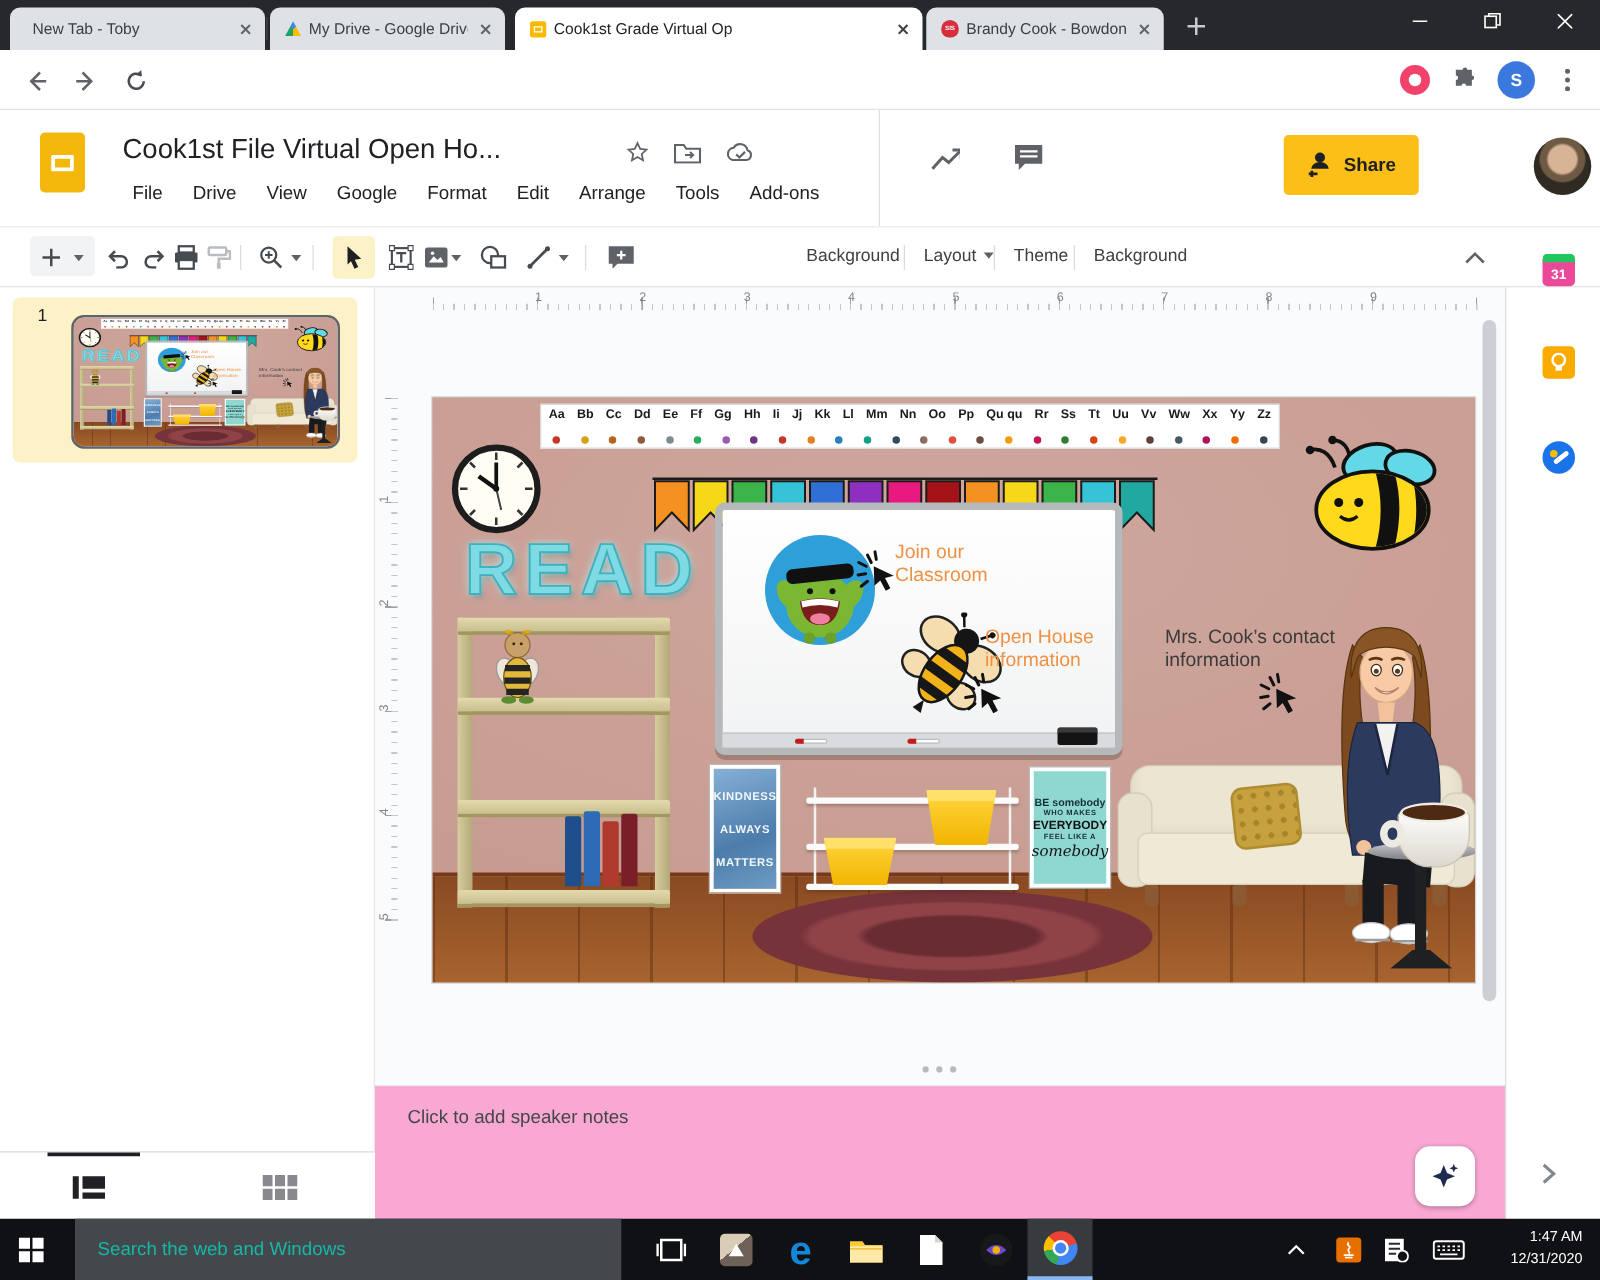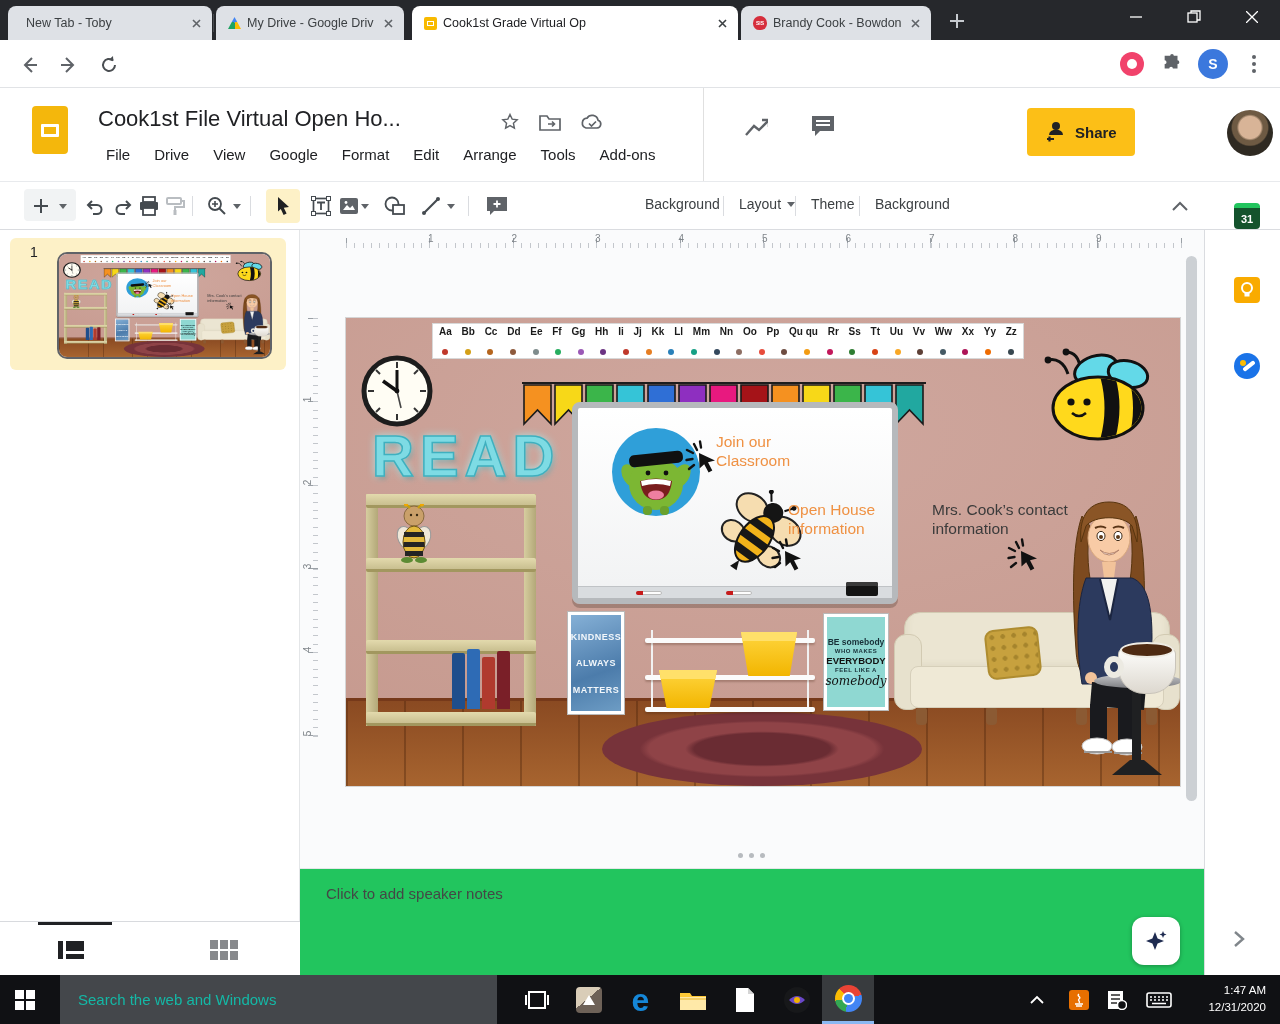--- a/index.html
+++ b/index.html
@@ -65,21 +65,21 @@
     background-image:repeating-linear-gradient(180deg,#c3c7cc 0 1px,transparent 1px 8.35px),repeating-linear-gradient(180deg,#9aa0a6 0 1px,transparent 1px 83.5px);
     background-size:5px 420px,10px 420px;background-repeat:no-repeat;background-position:right top}
   .vnums{left:0;top:88px;width:16px;display:flex;flex-direction:column}
   .vrn-cell{height:83.5px;width:16px;display:flex;align-items:flex-end;justify-content:center}
   .vrn-cell i{font-style:normal;font-size:10px;color:#80868b;transform:rotate(-90deg) translateX(-3px)}
   .scrollbar-v{left:886px;top:26px;width:11px;height:545px;background:#ccd0d4;border-radius:6px}
   .handledots{left:438px;top:623px;display:flex;gap:6px}
   .handledots i{width:5px;height:5px;border-radius:50%;background:#b7bbbf}
 
   
-  .notes{left:300px;top:868px;width:904px;height:122px;background:#22c55e;border-top:1px solid #e4e6e8}
+  .notes{left:300px;top:868px;width:904px;height:122px;background:#f9a8d4;border-top:1px solid #e4e6e8}
   .notestext{left:26px;top:16px;font-size:15px;color:#444746}
   .explorebtn{left:832px;top:48px;width:48px;height:48px;background:#fff;border-radius:12px;box-shadow:0 1px 4px rgba(0,0,0,.3);display:flex;align-items:center;justify-content:center}
   .sidepanel{left:1204px;top:230px;width:76px;height:745px;background:#fff;border-left:1px solid #dadce0}
   .sideicon{left:28px;width:28px;height:28px;display:flex;align-items:center;justify-content:center}
 
   
   .taskbar{left:0;top:975px;width:1280px;height:49px;background:#101114;display:block}
   .tb-ic{top:975px;width:49px;height:49px;display:flex;align-items:center;justify-content:center}
   .searchbox{left:60px;top:975px;width:437px;height:49px;background:#44474b;display:flex;align-items:center;padding-left:18px}
   .searchbox span{font-size:15px;color:#14b8a6}
@@ -1233,21 +1233,21 @@
     <div class="ab explorebtn">
       <svg width="26" height="26" viewBox="0 0 26 26">
         <path d="M12 4 L14.6 10.4 L21 13 L14.6 15.6 L12 22 L9.4 15.6 L3 13 L9.4 10.4 Z" fill="#1e2b50"></path>
         <path d="M20 3 L21 5.5 L23.5 6.5 L21 7.5 L20 10 L19 7.5 L16.5 6.5 L19 5.5 Z" fill="#1e2b50"></path>
       </svg>
     </div>
   </div>
 
   <div class="ab sidepanel">
     <div class="ab sideicon" style="top:-28px">
-      <span style="width:26px;height:26px;background:#14532d;border-radius:4px;display:flex;align-items:center;justify-content:center;color:#fff;font-size:11px;font-weight:700;border-top:5px solid #22c55e">
+      <span style="width:26px;height:26px;background:#ec4899;border-radius:4px;display:flex;align-items:center;justify-content:center;color:#fff;font-size:11px;font-weight:700;border-top:7px solid #22c55e">
         <span>31</span>
       </span>
     </div>
     <div class="ab sideicon" style="top:46px">
       <span style="width:26px;height:26px;background:#f9ab00;border-radius:4px;display:flex;align-items:center;justify-content:center">
         <svg width="14" height="16">
             <circle cx="7" cy="6" r="5" fill="none" stroke="#fff" stroke-width="2"></circle>
             <rect x="4.5" y="10.5" width="5" height="4" fill="#fff"></rect>
           </svg>
       </span>

